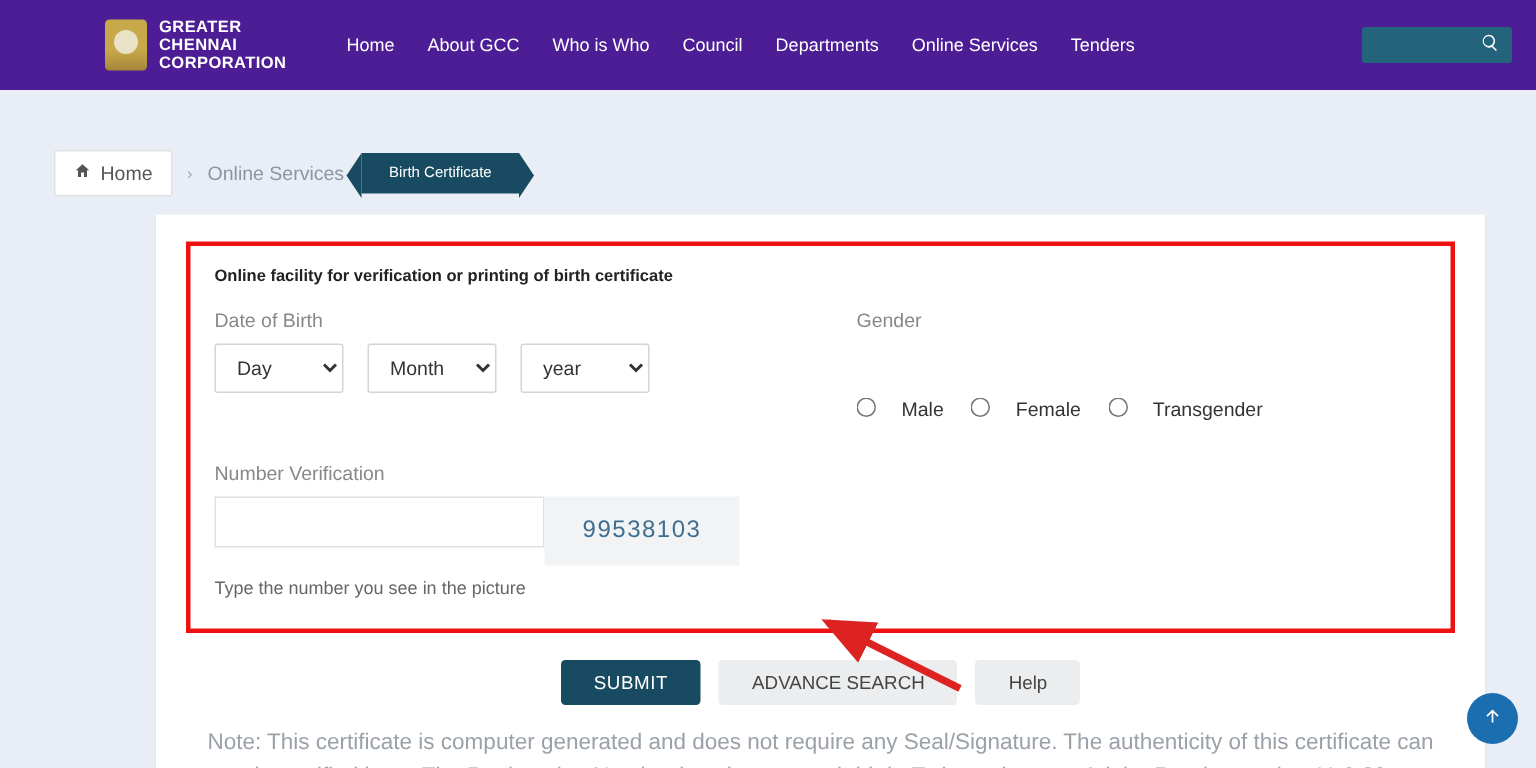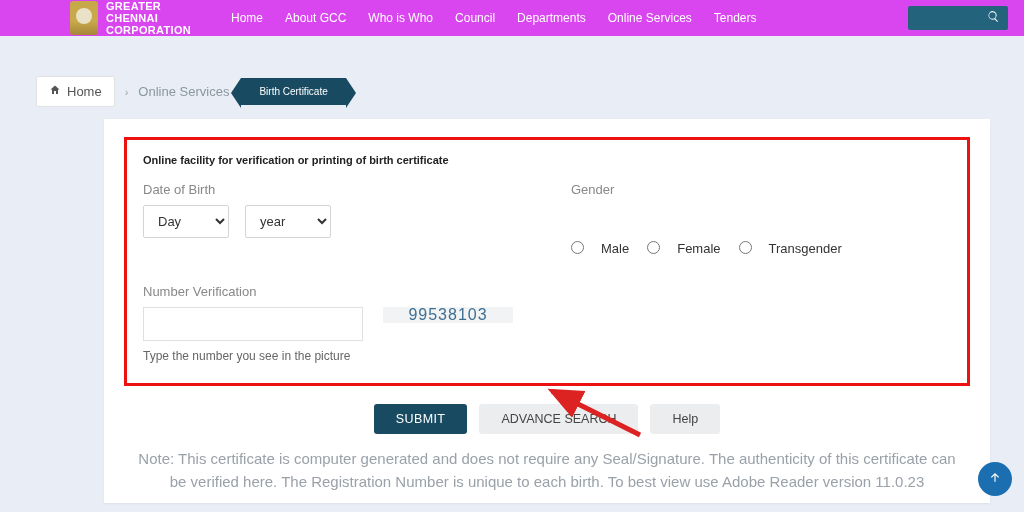--- a/index.html
+++ b/index.html
@@ -7,25 +7,25 @@
     font-family: "Segoe UI", Arial, sans-serif;
     background: #e9eef6;
     width: 1024px;
     height: 512px;
     overflow: hidden;
     position: relative;
     color: #333;
   }
   
   .topbar {
-    background: #d946ef;
+    background: #4c1d95;
     color: #fff;
     display: flex;
     align-items: center;
-    height: 36px;
+    height: 60px;
     padding: 0 16px 0 70px;
     font-size: 12px;
   }
   .brand {
     display: flex;
     align-items: center;
     gap: 8px;
     margin-right: 40px;
   }
   .brand-logo {
@@ -156,29 +156,28 @@
   .nv-input {
     border: 1px solid #e0e0e0;
     height: 34px;
     width: 220px;
     background: #fff;
     padding: 0 10px;
     font-size: 13px;
   }
   .captcha {
     background: #f1f3f5;
-    height: 16px;
+    height: 46px;
     width: 130px;
     display: flex;
     align-items: center;
     justify-content: center;
     color: #3f6f90;
     font-size: 16px;
     letter-spacing: 1px;
-    margin-left: 20px;
   }
   .hint { font-size: 12px; color: #666; margin-top: 8px; }
 
   .btnrow {
     display: flex;
     gap: 12px;
     justify-content: center;
     margin-top: 18px;
   }
   .btn {
@@ -268,20 +267,21 @@
 
 <div class="card">
   <div class="redbox">
     <div class="form-title">Online facility for verification or printing of birth certificate</div>
 
     <div class="row">
       <div class="group">
         <span class="lbl">Date of Birth</span>
         <div class="selects">
           <select><option>Day</option></select>
+          <select><option>Month</option></select>
           <select><option>year</option></select>
         </div>
       </div>
       <div class="group">
         <span class="lbl">Gender</span>
         <div class="radios">
           <label>
               <input type="radio" name="g" style=""> 
               <span>Male</span>
             </label>

